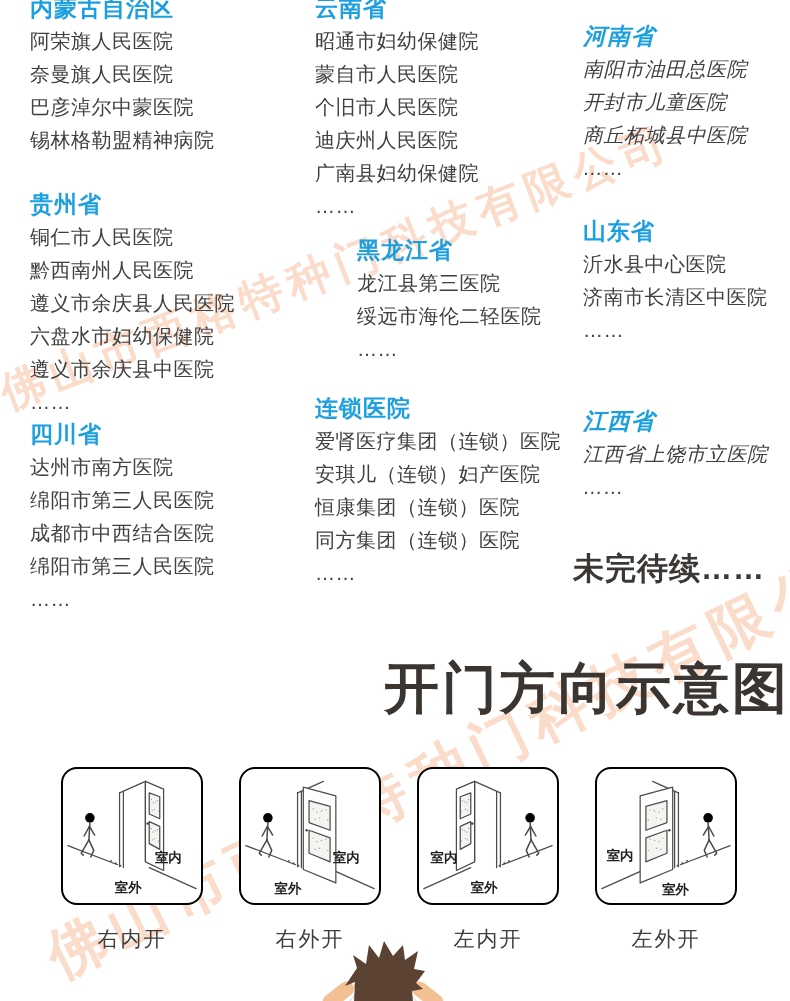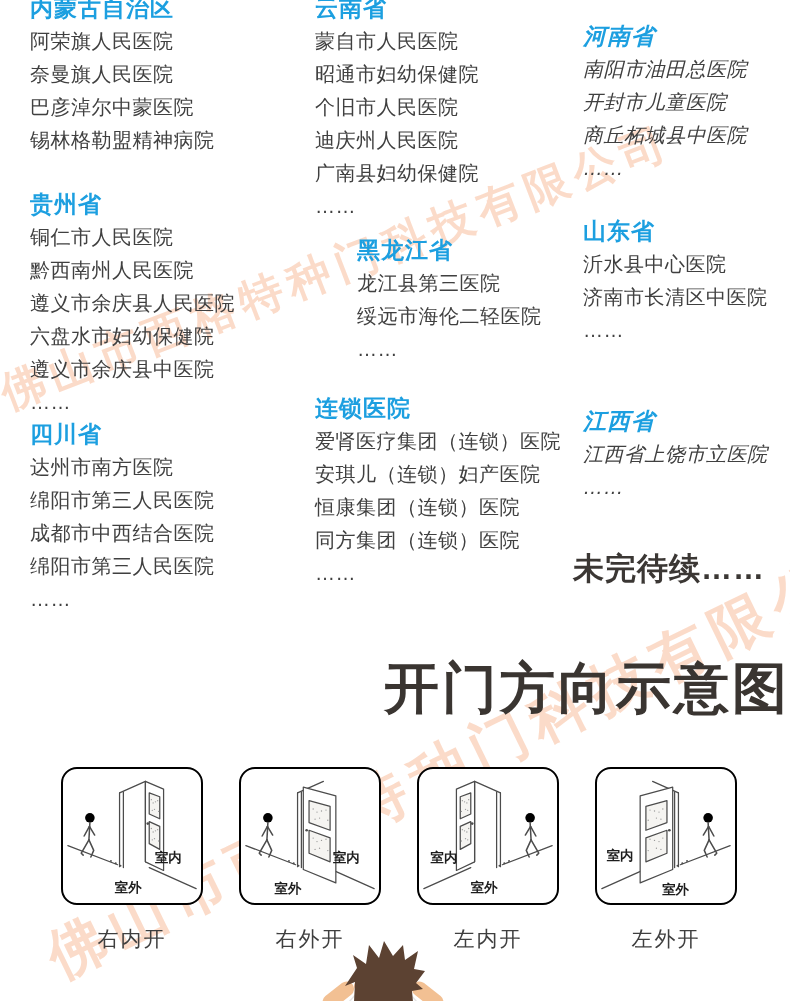--- a/index.html
+++ b/index.html
@@ -84,22 +84,22 @@
             <div class="hospital-item">绵阳市第三人民医院</div>
             <div class="hospital-item">……</div>
           </div>
       </div>
     </div>
 
     <div class="col col2">
       <div class="group g-c2-0">
         <div class="group-title">云南省</div>
         <div>
+            <div class="hospital-item">昭通市妇幼保健院</div>
             <div class="hospital-item">蒙自市人民医院</div>
-            <div class="hospital-item">昭通市妇幼保健院</div>
             <div class="hospital-item">个旧市人民医院</div>
             <div class="hospital-item">迪庆州人民医院</div>
             <div class="hospital-item">广南县妇幼保健院</div>
             <div class="hospital-item">……</div>
           </div>
       </div>
       <div class="group g-c2-1">
         <div class="group-title">黑龙江省</div>
         <div>
             <div class="hospital-item">龙江县第三医院</div>

